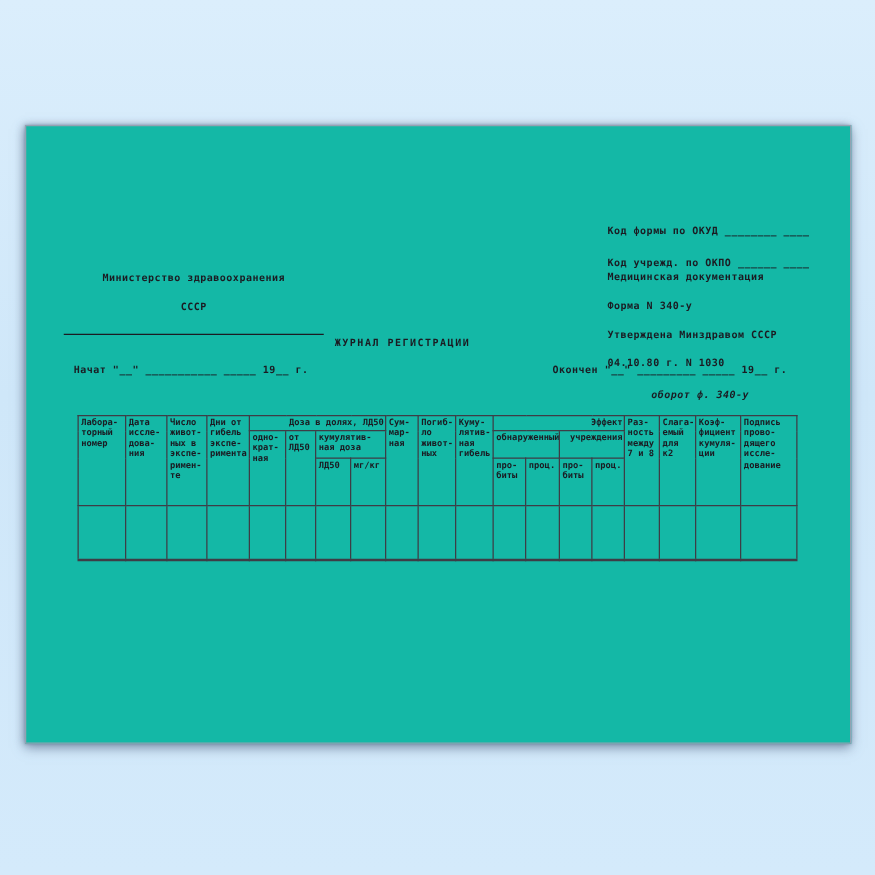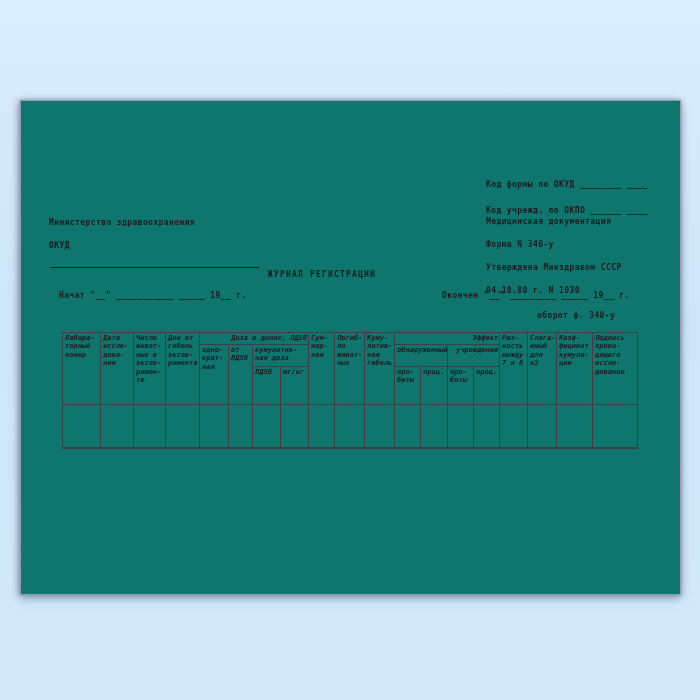--- a/index.html
+++ b/index.html
@@ -3,61 +3,61 @@
 <meta charset="utf-8">
 <style>
   html,body{margin:0;padding:0;}
   body{
     width:700px;height:700px;position:relative;overflow:hidden;
     background:linear-gradient(180deg,#dbeefc 0%,#cfe7f9 45%,#d4eafb 100%);
     font-family:"DejaVu Sans Mono","Liberation Mono",monospace;
   }
   .paper{
     position:absolute;left:20px;top:100px;width:659px;height:493px;
-    background:#0f766e;border:1px solid #93a2b2;
+    background:#14b8a6;border:1px solid #93a2b2;
     box-shadow:0 3px 9px rgba(95,115,145,.65), -2px 0 6px rgba(110,130,158,.45), 0 0 2px rgba(90,110,140,.5);
   }
   .txt{
     position:absolute;color:#1b1b22;font-weight:bold;font-size:8px;
     line-height:11.5px;letter-spacing:.4px;white-space:pre-line;
   }
   .codes{left:465px;top:64px;line-height:13px;}
-  .ministry{left:28px;top:104px;width:212px;}
+  .ministry{left:28px;top:104px;width:212px;text-align:center;}
   .ministry .rule{height:1px;background:#1b1b22;margin:4px 2px 1px 2px;}
   .meddoc{left:465px;top:103px;}
   .title{left:0;top:156px;width:602px;text-align:center;letter-spacing:1.2px;}
   .title .sub{letter-spacing:.8px;}
   .started{left:38px;top:189px;}
   .finished{left:421px;top:189px;}
-  .reverse{left:516px;top:209px;}
+  .reverse{left:500px;top:209px;font-style:italic;}
   .tblwrap{position:absolute;left:41px;top:231px;}
   table{border-collapse:collapse;table-layout:fixed;width:575px;}
   th,td{
     border:1px solid #3d3d46;padding:1px 1px 0 2px;vertical-align:top;
     text-align:left;font-weight:bold;font-size:7px;line-height:8.4px;
     color:#1b1b22;white-space:pre-line;overflow:hidden;
   }
   th.c{text-align:right;}
   tr.h1{height:12px;} tr.h2{height:22px;} tr.h3{height:38px;}
   tr.bodyrow td{height:41px;}
-  table{border-bottom:2px solid #3d3d46;font-style:italic;}
+  table{border-bottom:2px solid #3d3d46;}
 </style>
 </head>
 <body>
 
 <div class="paper">
 
   <div class="txt codes">
     <div>Код формы по ОКУД ________ ____</div>
     <div>Код учрежд. по ОКПО ______ ____</div>
   </div>
 
   <div class="txt ministry">
     <div>Министерство здравоохранения</div>
-    <div>ОКУД</div>
+    <div>СССР</div>
     <div class="rule"></div>
   </div>
 
   <div class="txt meddoc">
     <div>Медицинская документация</div>
     <div>Форма N 340-у</div>
     <div>Утверждена Минздравом СССР</div>
     <div>04.10.80 г. N 1030</div>
   </div>
 

